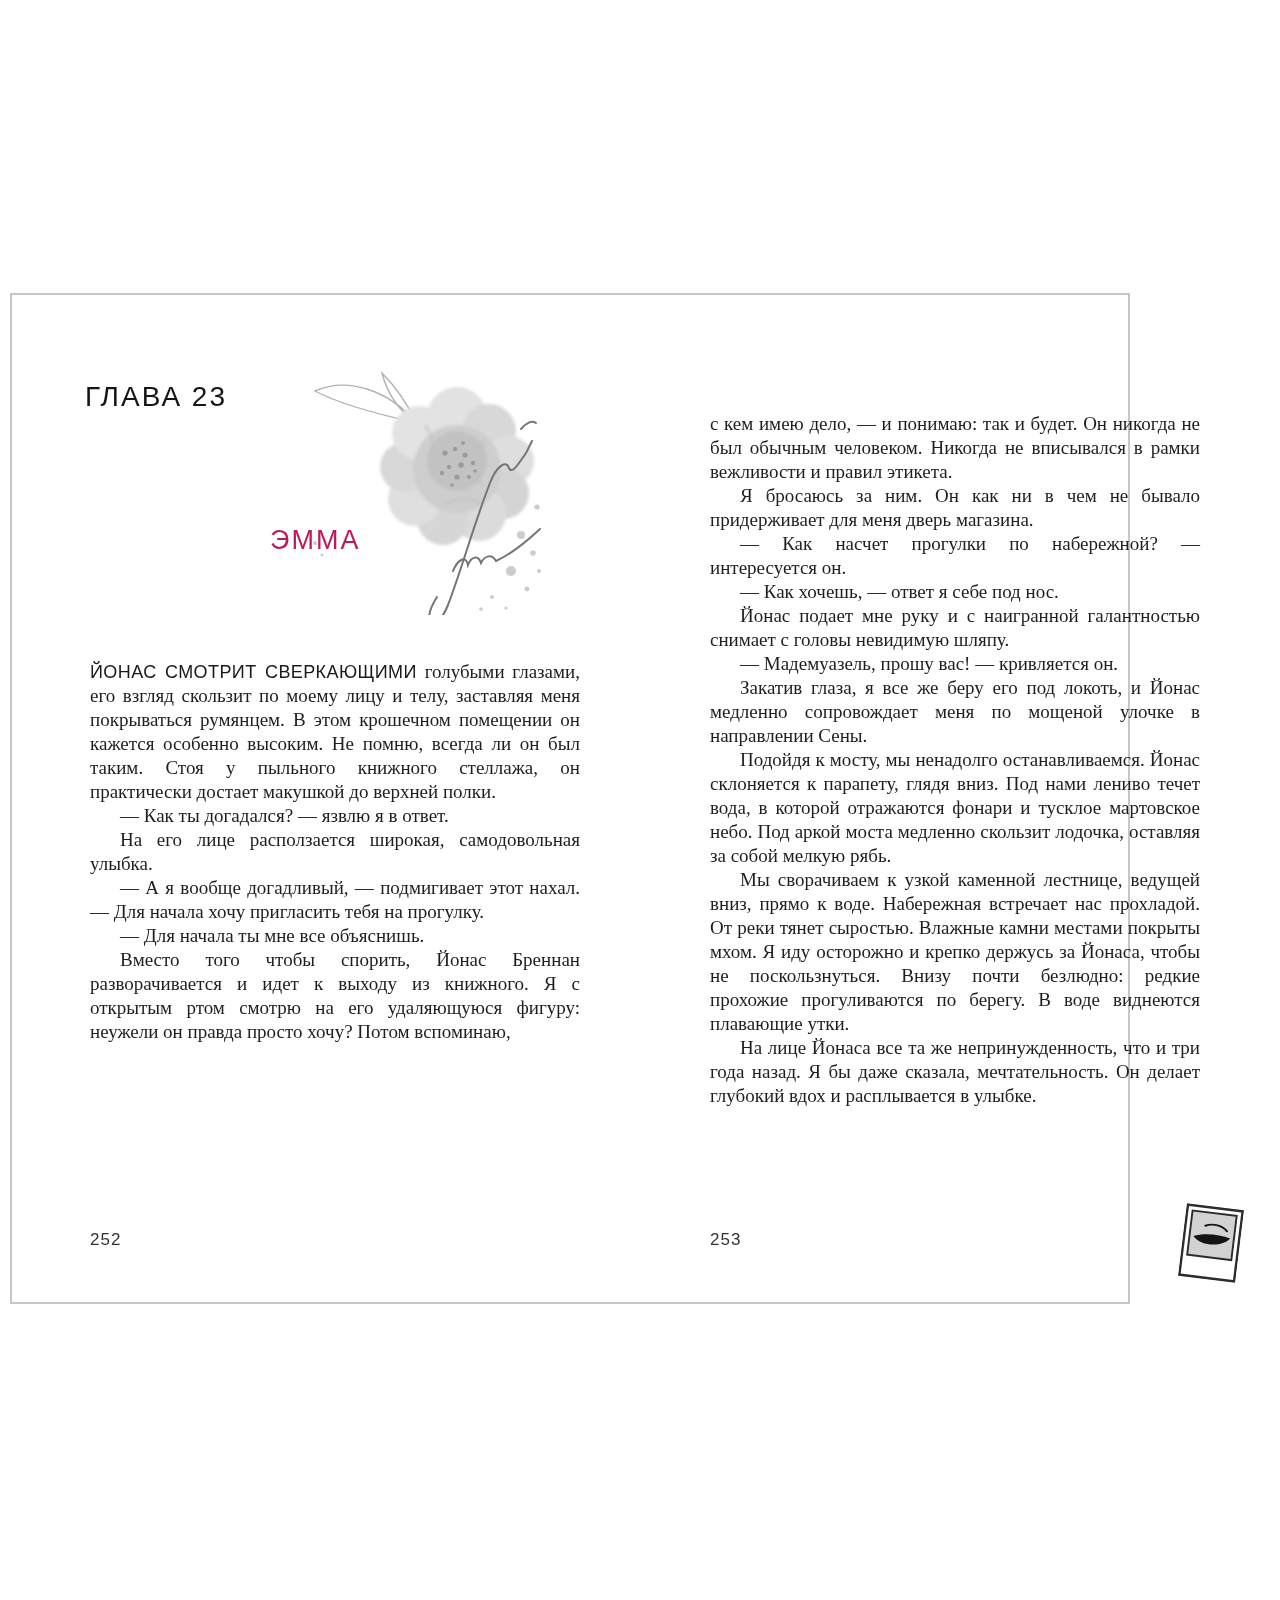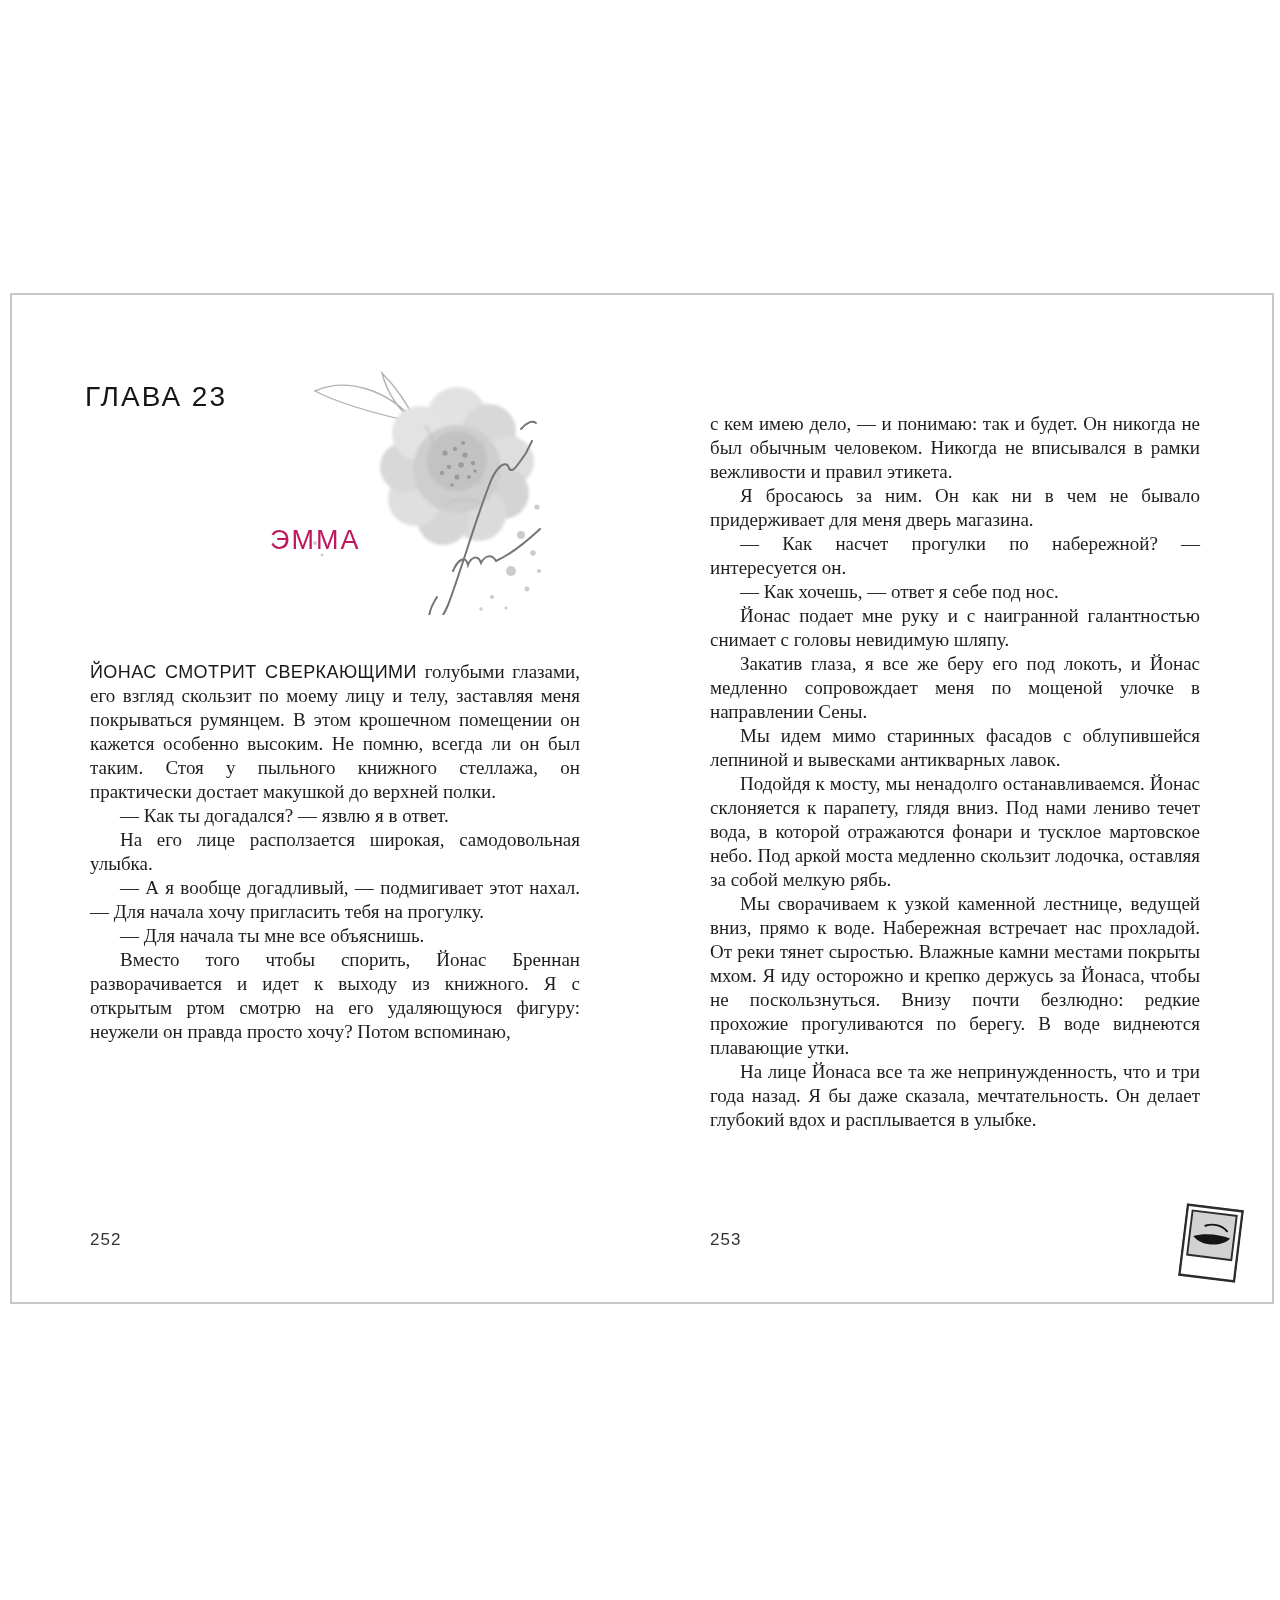--- a/index.html
+++ b/index.html
@@ -1,18 +1,18 @@
 <!DOCTYPE html>
 <html lang="ru"><head>
 <meta charset="utf-8">
 <style>
   html,body{margin:0;padding:0;background:#ffffff;}
   .canvas{position:relative;width:1280px;height:1600px;background:#ffffff;overflow:hidden;
           font-family:"Liberation Serif",serif;}
-  .page-frame{position:absolute;left:10px;top:293px;width:1264px;height:1011px;
+  .page-frame{position:absolute;left:10px;top:293px;width:1120px;height:1011px;
               border:2px solid #c7c7c7;box-sizing:border-box;background:#ffffff;}
   .chapter-title{position:absolute;left:73px;top:88px;margin:0;
                  font-family:"Liberation Sans",sans-serif;font-weight:400;
                  font-size:28px;letter-spacing:2px;color:#151515;line-height:1;}
   .pov-name{position:absolute;left:252px;top:226px;margin:6px;
             font-family:"Liberation Sans",sans-serif;font-weight:400;
             font-size:27px;letter-spacing:2px;color:#be185d;line-height:1;}
   .illustration{position:absolute;left:273px;top:70px;width:260px;height:250px;}
   .body-col{position:absolute;width:490px;font-size:19px;line-height:24px;
             color:#1e1e1e;text-align:justify;hyphens:auto;-webkit-hyphens:auto;}
@@ -121,22 +121,22 @@
 
     <div class="pagenum pagenum-left">252</div>
 
     <div class="body-col right-body">
 
     <p class="noindent">с кем имею дело, — и понимаю: так и будет. Он никогда не был обычным человеком. Никогда не вписывался в рамки вежливости и правил этикета.</p>
         <p>Я бросаюсь за ним. Он как ни в чем не бывало придерживает для меня дверь магазина.</p>
         <p>— Как насчет прогулки по набережной? — интересуется он.</p>
         <p>— Как хочешь, — ответ я себе под нос.</p>
         <p>Йонас подает мне руку и с наигранной галантностью снимает с головы невидимую шляпу.</p>
+        <p>— Мадемуазель, прошу вас! — кривляется он.</p>
         <p>Закатив глаза, я все же беру его под локоть, и Йонас медленно сопровождает меня по мощеной улочке в направлении Сены.</p>
-        <p>Мы идем мимо старинных фасадов с облупившейся лепниной и вывесками антикварных лавок.</p>
         <p>Подойдя к мосту, мы ненадолго останавливаемся. Йонас склоняется к парапету, глядя вниз. Под нами лениво течет вода, в которой отражаются фонари и тусклое мартовское небо. Под аркой моста медленно скользит лодочка, оставляя за собой мелкую рябь.</p>
         <p>Мы сворачиваем к узкой каменной лестнице, ведущей вниз, прямо к воде. Набережная встречает нас прохладой. От реки тянет сыростью. Влажные камни местами покрыты мхом. Я иду осторожно и крепко держусь за Йонаса, чтобы не поскользнуться. Внизу почти безлюдно: редкие прохожие прогуливаются по берегу. В воде виднеются плавающие утки.</p>
         <p>На лице Йонаса все та же непринужденность, что и три года назад. Я бы даже сказала, мечтательность. Он делает глубокий вдох и расплывается в улыбке.</p>
       </div>
 
     <div class="pagenum pagenum-right">253</div>
 
     <div class="polaroid">
       <svg viewBox="0 0 60 76" width="58" height="74" aria-hidden="true">
         <rect x="1.5" y="1.5" width="57" height="73" fill="#ffffff" stroke="#2c2c2c" stroke-width="2.5"></rect>

